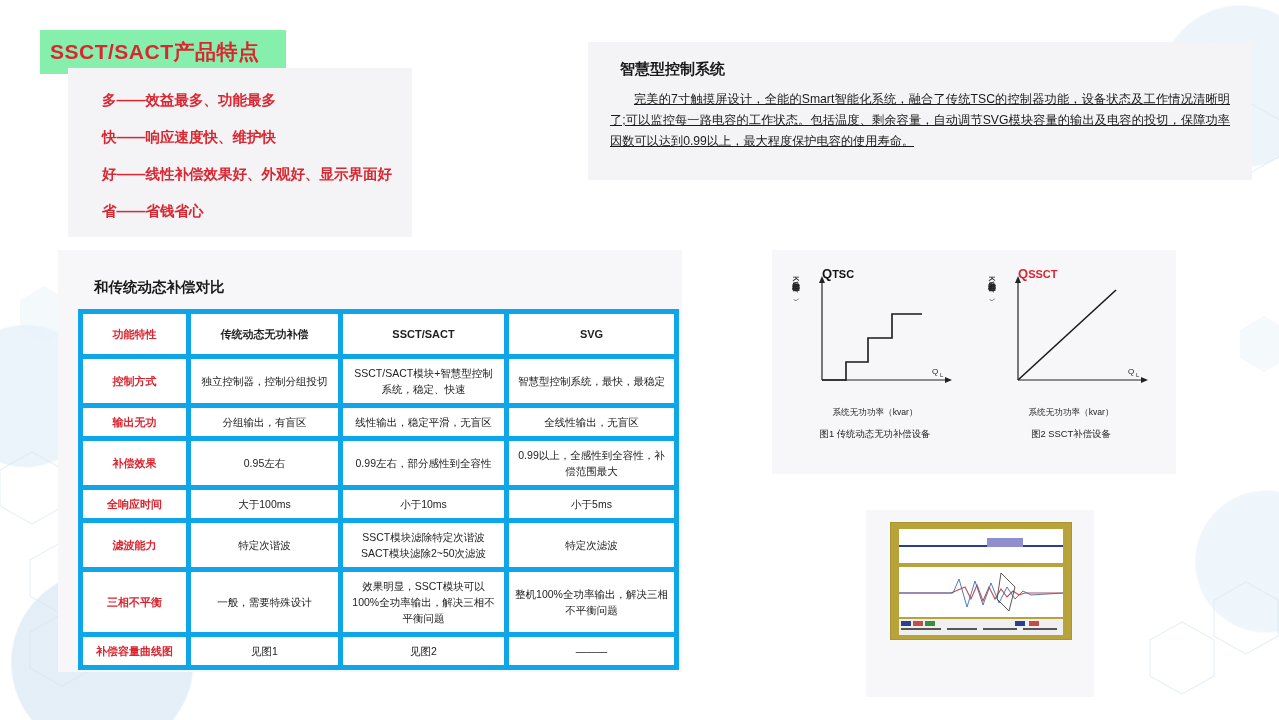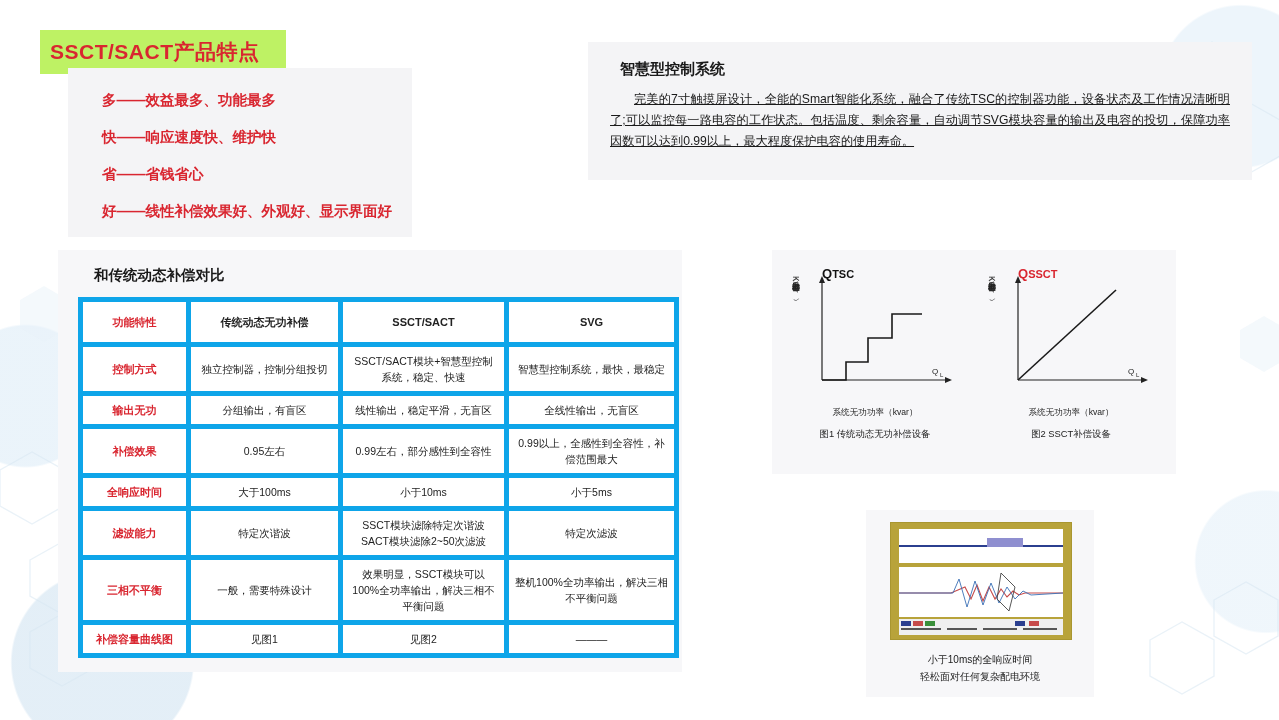--- a/index.html
+++ b/index.html
@@ -32,21 +32,21 @@
     z-index: 0;
     opacity: 0.55;
   }
   .layer { position: relative; z-index: 1; }
 
   
   .title-bar {
     position: absolute;
     left: 40px;
     top: 30px;
-    background: #bef264;
+    background: #86efac;
     padding: 8px 26px 8px 10px;
   }
   .title-bar .t {
     color: #d92630;
     font-size: 21px;
     font-weight: bold;
     letter-spacing: .5px;
   }
 
   
@@ -99,21 +99,21 @@
     position: absolute;
     left: 58px;
     top: 250px;
     width: 624px;
     height: 422px;
     background: #f7f7f9;
     box-sizing: border-box;
     padding: 16px 18px;
   }
   .table-panel h3 {
-    margin: 0 0 12px 18px;
+    margin: 12px 0 12px 18px;
     font-size: 14.5px;
     font-weight: bold;
     color: #1a1a1a;
   }
   table.cmp {
     border-collapse: collapse;
     width: 596px;
     margin-left: 2px;
     background: #ffffff;
     table-layout: fixed;
@@ -255,22 +255,22 @@
 
 <div class="layer">
 
   <div class="title-bar">
     <span class="t">SSCT/SACT产品特点</span>
   </div>
 
   <div class="features">
     <div class="line">多——效益最多、功能最多</div>
     <div class="line">快——响应速度快、维护快</div>
+    <div class="line">好——线性补偿效果好、外观好、显示界面好</div>
     <div class="line">省——省钱省心</div>
-    <div class="line">好——线性补偿效果好、外观好、显示界面好</div>
   </div>
 
   <div class="smart-box">
     <h3>智慧型控制系统</h3>
     <p>完美的7寸触摸屏设计，全能的Smart智能化系统，融合了传统TSC的控制器功能，设备状态及工作情况清晰明了;可以监控每一路电容的工作状态。包括温度、剩余容量，自动调节SVG模块容量的输出及电容的投切，保障功率因数可以达到0.99以上，最大程度保护电容的使用寿命。</p>
   </div>
 
   <div class="table-panel">
     <h3>和传统动态补偿对比</h3>
     <table class="cmp">
@@ -389,19 +389,15 @@
         <rect x="124" y="98" width="10" height="5" fill="#2b3f8f"></rect>
         <rect x="138" y="98" width="10" height="5" fill="#c64b4b"></rect>
         <g fill="#555">
           <rect x="10" y="105" width="40" height="2"></rect>
           <rect x="56" y="105" width="30" height="2"></rect>
           <rect x="92" y="105" width="34" height="2"></rect>
           <rect x="132" y="105" width="34" height="2"></rect>
         </g>
       </svg>
     </div>
-    <div class="wave-caption">
-      <div>小于10ms的全响应时间</div>
-      <div>轻松面对任何复杂配电环境</div>
-    </div>
   </div>
 
 </div>
 
 </body></html>

